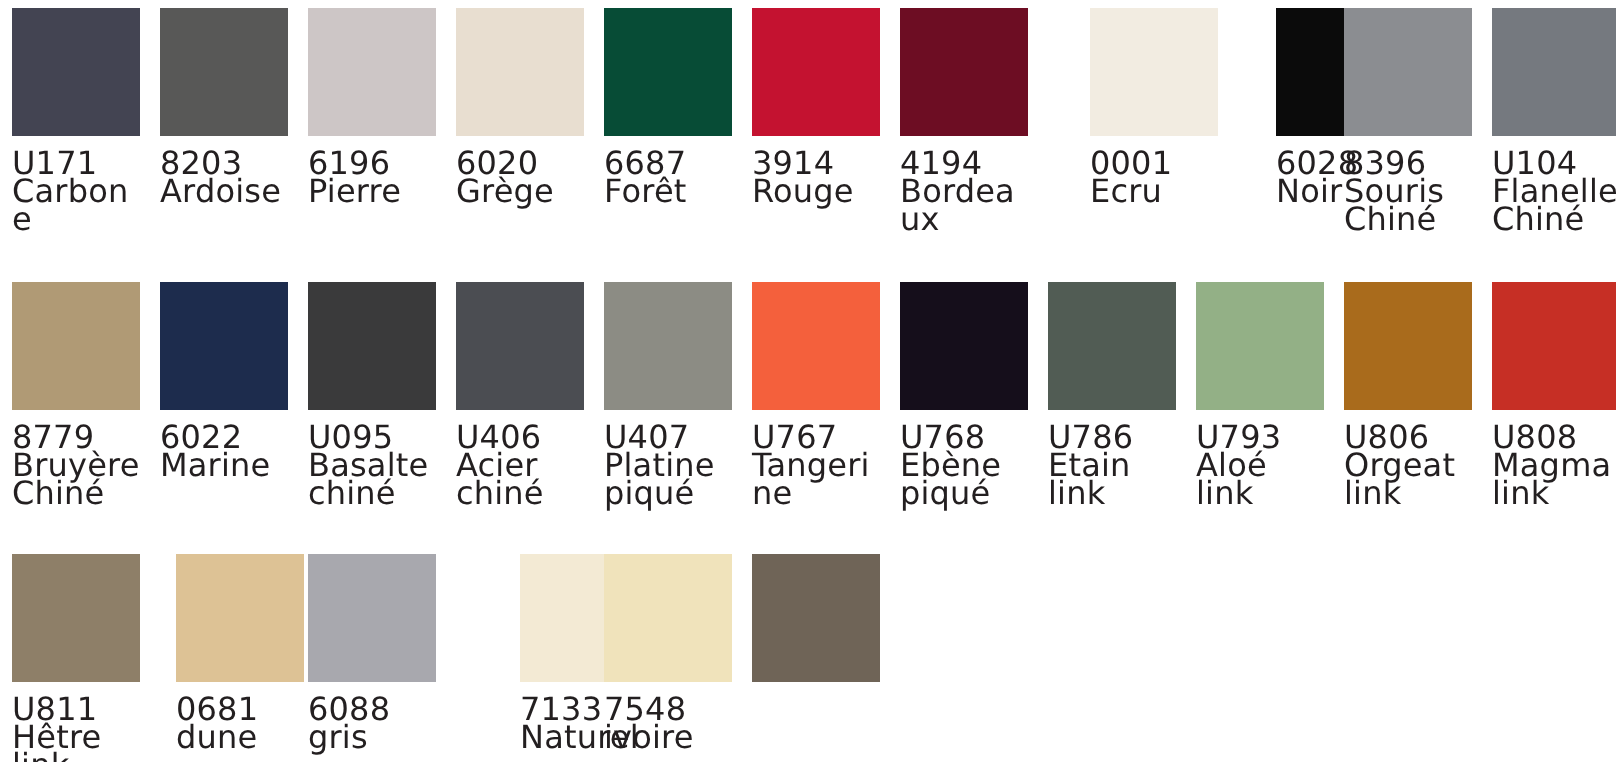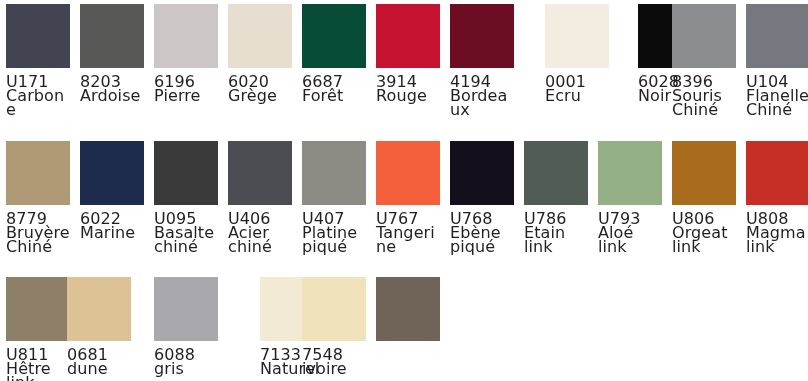--- a/index.html
+++ b/index.html
@@ -170,21 +170,21 @@
 Magma
 link</div>
       </div>
     </div>
     <div class="swatch-row" style="top: 277px;">
       <div class="swatch-cell" style="left: 6px;">
         <div class="swatch-chip" style="width: 64px; height: 64px; background: rgb(142, 127, 104);"></div>
         <div class="swatch-label">U811 Hêtre
 link</div>
       </div>
-      <div class="swatch-cell" style="left: 67px;">
+      <div class="swatch-cell" style="left: 88px;">
         <div class="swatch-chip" style="width: 64px; height: 64px; background: rgb(221, 194, 149);"></div>
         <div class="swatch-label">0681 dune</div>
       </div>
       <div class="swatch-cell" style="left: 154px;">
         <div class="swatch-chip" style="width: 64px; height: 64px; background: rgb(168, 168, 174);"></div>
         <div class="swatch-label">6088 gris</div>
       </div>
       <div class="swatch-cell" style="left: 228px; padding-left: 32px;">
         <div class="swatch-chip" style="width: 64px; height: 64px; background: rgb(243, 234, 212);"></div>
         <div class="swatch-label">7133

